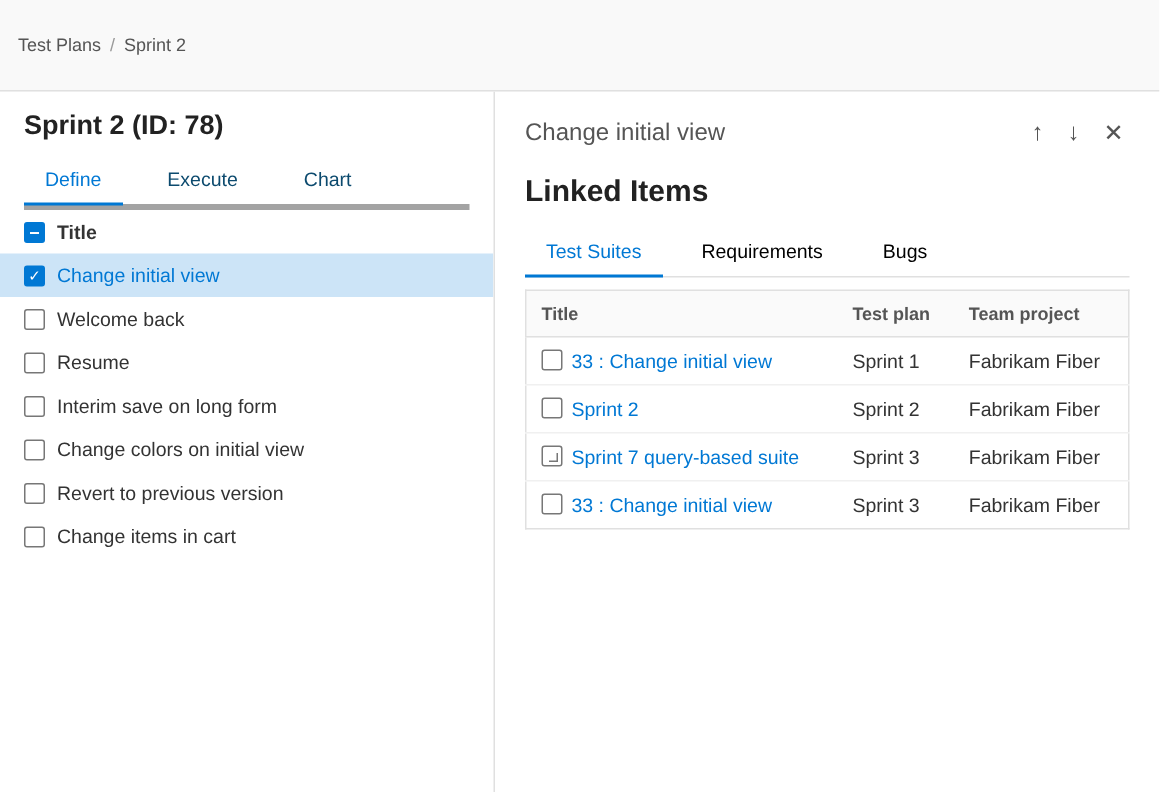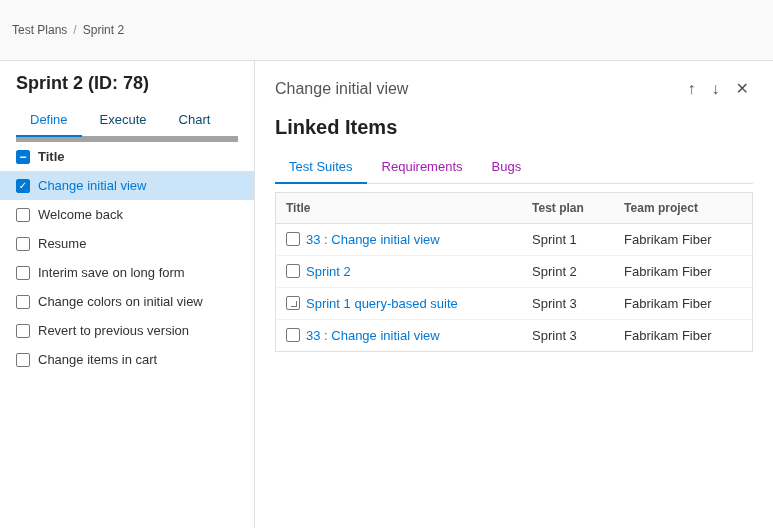--- a/index.html
+++ b/index.html
@@ -7,24 +7,24 @@
 
     
     .breadcrumb { display: flex; align-items: center; gap: 6px; padding: 23px 12px; font-size: 12px; color: #555; border-bottom: 1px solid #e0e0e0; background: #f9f9f9; }
     .breadcrumb span { cursor: pointer; }
     .breadcrumb-sep { color: #999; }
 
     
     .main-layout { display: flex; flex: 1; overflow: hidden; }
 
     
-    .left-panel { width: 255px; border-right: 1px solid #e0e0e0; display: flex; flex-direction: column; overflow: hidden; }
+    .left-panel { width: 330px; border-right: 1px solid #e0e0e0; display: flex; flex-direction: column; overflow: hidden; }
     .left-panel-header { padding: 12px 16px 0; }
     .sprint-title { font-size: 18px; font-weight: 600; color: #222; margin-bottom: 10px; }
-    .tabs { display: flex; gap: 4px; border-bottom: 6px solid #a3a3a3; }
+    .tabs { display: flex; gap: 16px; border-bottom: 4px solid #a3a3a3; }
     .tab { padding: 8px 14px; font-size: 13px; color: #0c4a6e; cursor: pointer; border-bottom: 2px solid transparent; margin-bottom: -1px; }
     .tab.active { color: #0078d4; border-bottom: 2px solid #0078d4; font-weight: 500; }
 
     .test-cases-header { padding: 10px 16px 8px; font-size: 13px; font-weight: 600; color: #222; }
 
     .test-cases-list { overflow-y: auto; flex: 1; }
     .list-item { display: flex; align-items: center; gap: 8px; padding: 7px 16px; cursor: pointer; }
     .list-item.active { background: #cce4f7; }
     .list-item.header-row { font-weight: 600; color: #333; }
 
@@ -38,22 +38,22 @@
 
     
     .right-panel { flex: 1; padding: 16px 20px; overflow-y: auto; }
     .panel-header { display: flex; align-items: center; justify-content: space-between; margin-bottom: 16px; }
     .panel-title { font-size: 16px; color: #555; font-weight: 400; }
     .panel-actions { display: flex; gap: 8px; align-items: center; }
     .panel-action-btn { background: none; border: none; cursor: pointer; color: #555; font-size: 16px; padding: 2px 4px; display: flex; align-items: center; }
 
     .linked-items-title { font-size: 20px; font-weight: 600; color: #222; margin-bottom: 12px; }
 
-    .right-tabs { display: flex; gap: 1px; border-bottom: 1px solid #e0e0e0; margin-bottom: 0; }
-    .right-tab { padding: 8px 14px; font-size: 13px; color: #a21caf; cursor: pointer; border-bottom: 2px solid transparent; margin-bottom: -1px; }
+    .right-tabs { display: flex; gap: 12px; border-bottom: 1px solid #e0e0e0; margin-bottom: 0; }
+    .right-tab { padding: 8px 14px; font-size: 13px; color: #000000; cursor: pointer; border-bottom: 2px solid transparent; margin-bottom: -1px; }
     .right-tab.active { color: #0078d4; border-bottom: 2px solid #0078d4; font-weight: 500; }
 
     
     .linked-table { width: 100%; border-collapse: collapse; margin-top: 8px; border: 1px solid #e0e0e0; }
     .linked-table th { text-align: left; padding: 8px 10px; font-size: 12px; font-weight: 600; color: #555; background: #fafafa; border-bottom: 1px solid #e0e0e0; }
     .linked-table td { padding: 8px 10px; font-size: 13px; color: #333; border-bottom: 1px solid #f0f0f0; }
     .linked-table tr:last-child td { border-bottom: none; }
     .cell-title { display: flex; align-items: flex-start; gap: 6px; }
     .test-icon { width: 14px; height: 14px; border: 1.5px solid #777; border-radius: 2px; flex-shrink: 0; background: #fff; display: inline-block; }
     .test-icon-query { width: 14px; height: 14px; border: 1.5px solid #777; border-radius: 2px; flex-shrink: 0; background: #fff; display: inline-block; position: relative; }
@@ -169,21 +169,21 @@
               <span class="title-link">Sprint 2</span>
             </div>
           </td>
           <td>Sprint 2</td>
           <td>Fabrikam Fiber</td>
         </tr>
         <tr class="table-row">
           <td>
             <div class="cell-title">
               <span class="test-icon-query"></span>
-              <span class="title-link">Sprint 1 query-based suite</span>
+              <span class="title-link">Sprint 7 query-based suite</span>
             </div>
           </td>
           <td>Sprint 3</td>
           <td>Fabrikam Fiber</td>
         </tr>
         <tr class="table-row">
           <td>
             <div class="cell-title">
               <span class="test-icon"></span>
               <span class="title-link">33 : Change initial view</span>

